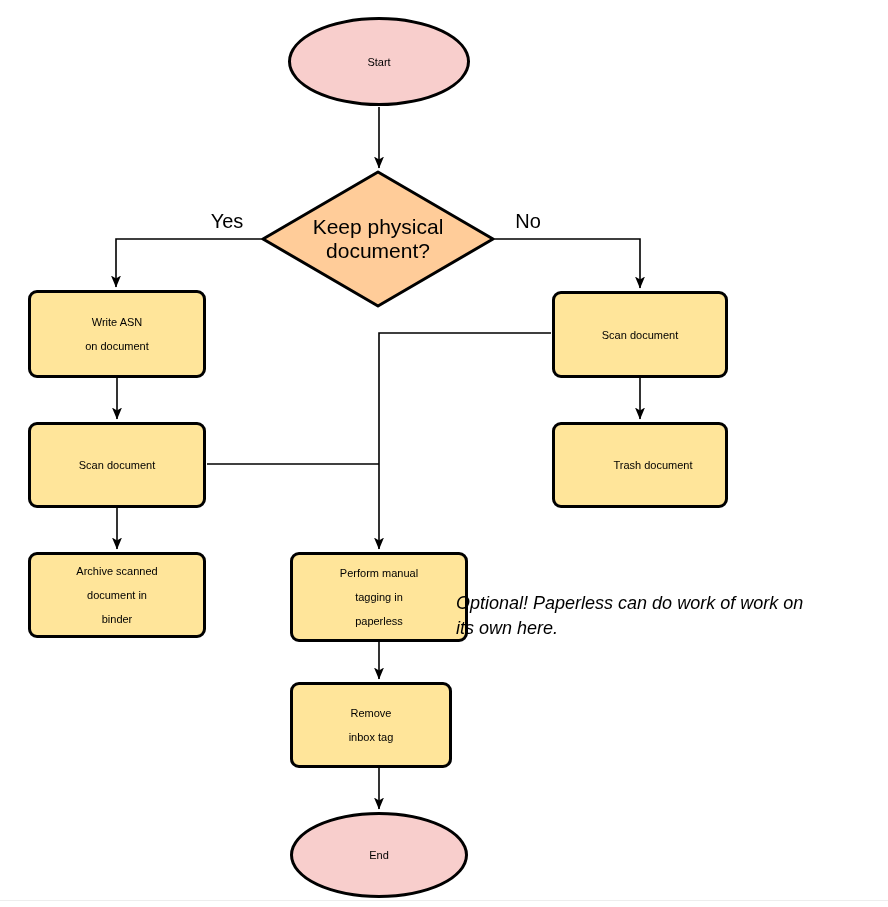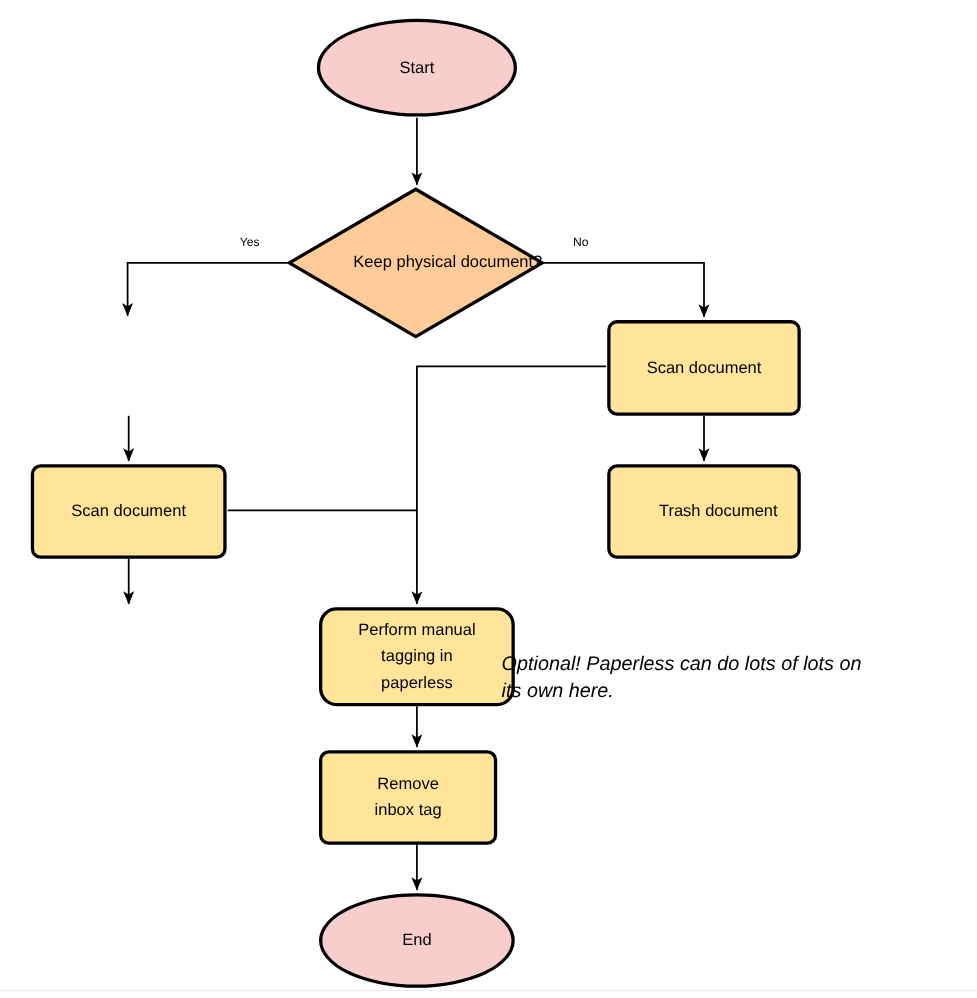--- a/index.html
+++ b/index.html
@@ -36,48 +36,48 @@
     stroke: var(--stroke);
     stroke-width: 3;
     stroke-linejoin: round;
   }
   .node {
     position: absolute;
     display: flex;
     align-items: center;
     justify-content: center;
     text-align: center;
-    font-size: 15px;
+    font-size: 11px;
     line-height: 24px;
   }
   .node .label { white-space: pre-line; }
   .process {
     background: var(--process-fill);
     border: 3px solid var(--stroke);
     border-radius: 9px;
   }
   .terminal {
     background: var(--terminal-fill);
     border: 3px solid var(--stroke);
     border-radius: 50%;
   }
   .decision-label {
     position: absolute;
     display: flex;
     align-items: center;
     justify-content: flex-end;
     text-align: center;
-    font-size: 15px;
+    font-size: 21px;
     line-height: 24px;
   }
   .edge-label {
     position: absolute;
     width: 48px;
     text-align: center;
-    font-size: 11px;
+    font-size: 20px;
     line-height: 20px;
   }
   .annotation {
     position: absolute;
     left: 456px;
     top: 591px;
     font-size: 18px;
     line-height: 25px;
     font-style: italic;
     color: var(--annotation-color);
@@ -132,46 +132,55 @@
   </div>
 
   <div class="decision-label" style="left:263px; top:172px; width:230px; height:134px;">
     <span class="label">Keep physical
 document?</span>
   </div>
 
   <div class="edge-label" style="left:203px; top:211px;">Yes</div>
   <div class="edge-label" style="left:504px; top:211px;">No</div>
 
+  <div class="node process" style="left:28px; top:290px; width:178px; height:88px;">
+    <span class="label">Write ASN
+on document</span>
+  </div>
 
   <div class="node process" style="left:28px; top:422px; width:178px; height:86px;">
     <span class="label">Scan document</span>
   </div>
 
+  <div class="node process" style="left:28px; top:552px; width:178px; height:86px;">
+    <span class="label">Archive scanned
+document in
+binder</span>
+  </div>
 
   <div class="node process" style="left:552px; top:291px; width:176px; height:87px;">
     <span class="label">Scan document</span>
   </div>
 
   <div class="node process" style="left:552px; top:422px; width:176px; height:86px;padding-left:26px;">
     <span class="label">Trash document</span>
   </div>
 
-  <div class="node process" style="left:290px; top:552px; width:178px; height:90px;border-radius:16px;">
+  <div class="node process" style="left:290px; top:552px; width:178px; height:90px;">
     <span class="label">Perform manual
 tagging in
 paperless</span>
   </div>
 
   <div class="node process" style="left:290px; top:682px; width:162px; height:86px;">
     <span class="label">Remove
 inbox tag</span>
   </div>
 
   <div class="node terminal" style="left:290px; top:812px; width:178px; height:86px;align-items:center;">
     <span class="label">End</span>
   </div>
 
-  <div class="annotation">Optional! Paperless can do lots of lots on
+  <div class="annotation">Optional! Paperless can do work of work on
 its own here.</div>
 
   <div class="bottom-rule"></div>
 </div>
 
 </body></html>

